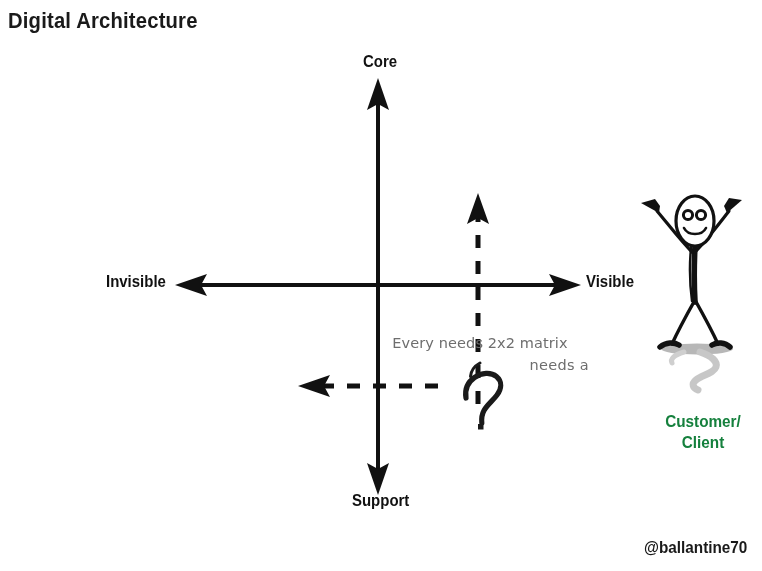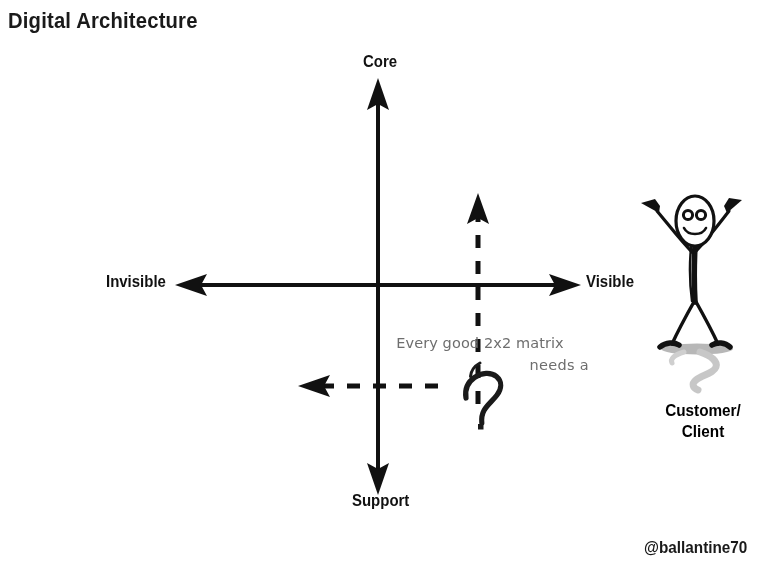--- a/index.html
+++ b/index.html
@@ -42,28 +42,28 @@
   }
   #label-core      { left: 363px; top: 52px;  transform-origin: left top; }
   #label-support   { left: 352px; top: 491px; transform-origin: left top; }
   #label-invisible { left: 106px; top: 272px; transform-origin: left top; }
   #label-visible   { left: 586px; top: 272px; transform-origin: left top; }
 
   
   #label-person {
     position: absolute;
     left: 648px;
-    top: 400px;
+    top: 411px;
     width: 110px;
     text-align: center;
     font-family: "Liberation Sans Narrow", "Liberation Sans", sans-serif;
     font-weight: bold;
     font-size: 17px;
     line-height: 21px;
-    color: #000000;
+    color: #15803d;
   }
   #label-person span { display: block; transform: scaleX(0.9); }
 
   
   #note {
     position: absolute;
     left: 371px;
     top: 332px;
     width: 218px;
     text-align: center;
@@ -132,21 +132,21 @@
       <polygon points="298,386 330,375 324,386 330,397" fill="#111111"></polygon>
     </g>
   </svg>
 
   <div class="axis-label" id="label-core">Core</div>
   <div class="axis-label" id="label-support">Support</div>
   <div class="axis-label" id="label-invisible">Invisible</div>
   <div class="axis-label" id="label-visible">Visible</div>
 
   <div id="note">
-    <div class="l1">Every good 2x2 matrix</div>
+    <div class="l1">Every needs 2x2 matrix</div>
     <div class="l2">needs a</div>
   </div>
 
   <svg class="layer" viewBox="0 0 762 571" xmlns="http://www.w3.org/2000/svg">
     <path d="M466 398
              c-1.5 -9 2 -16 8.5 -20.5
              c7 -5 16.5 -5.5 22 -1
              c6 5 5 12.5 0.5 18.5
              c-4 5.5 -10 10 -13 15.5
              c-2.2 4 -2.6 8.2 -2.2 12.5" fill="none" stroke="#1a1a1a" stroke-width="5.2" stroke-linecap="round"></path>

